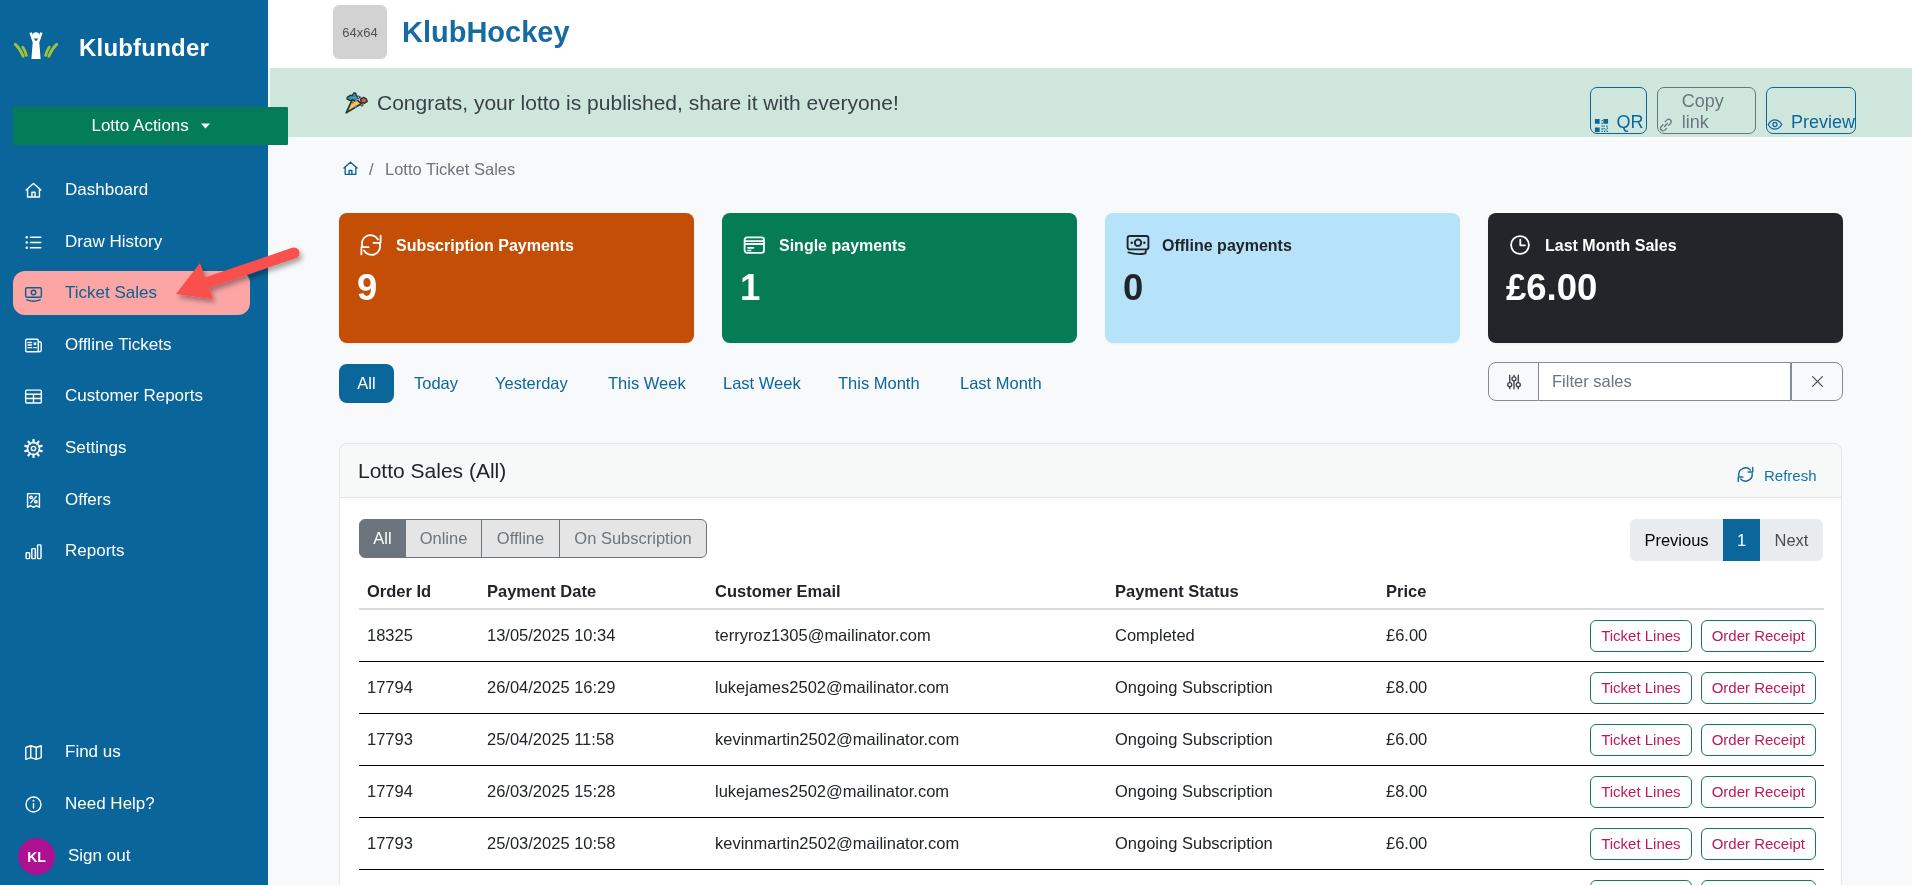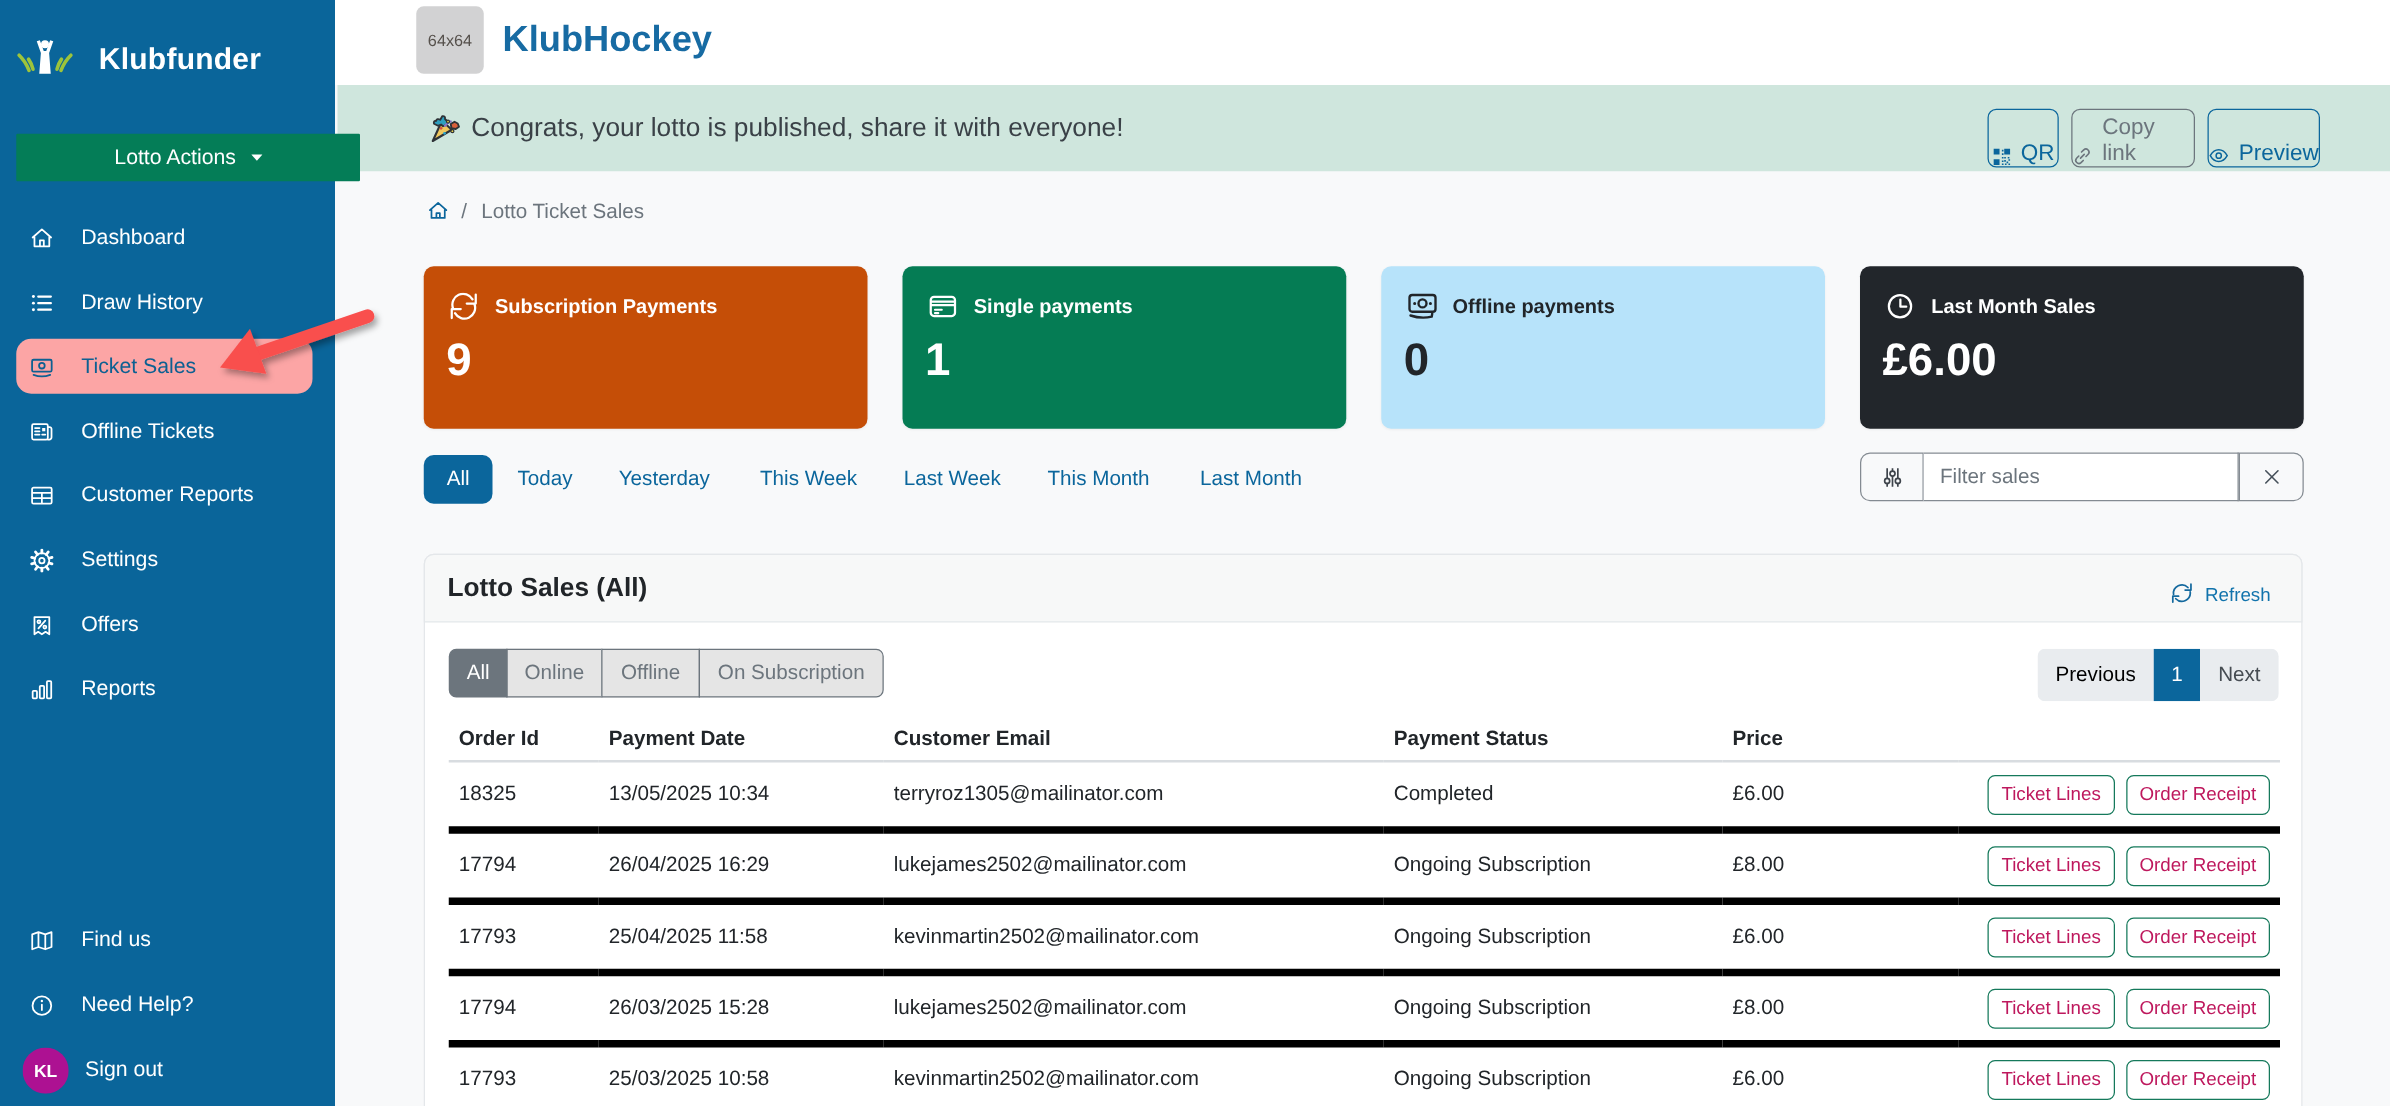--- a/index.html
+++ b/index.html
@@ -43,37 +43,37 @@
 .plink{position:absolute;top:364px;font-size:16.5px;line-height:39px;color:#0B669C}
 
 #fgroup{position:absolute;left:1488px;top:362px;width:355px;height:39px;display:flex;box-sizing:border-box}
 #fgroup .seg{box-sizing:border-box;border:1px solid #848B92;display:flex;align-items:center;justify-content:center}
 #fga{width:51px;background:#F8F9FA;border-radius:8px 0 0 8px}
 #fgroup #fgi{width:252px;background:#fff;border-left:none;justify-content:flex-start;padding-left:13px;color:#6C757D;font-size:16.5px}
 #fgx{width:52px;background:#F8F9FA;border-left:none;border-radius:0 8px 8px 0}
 
 #bigcard{position:absolute;left:339px;top:443px;width:1503px;height:600px;background:#fff;border:1px solid #E4E7EA;border-radius:8px;box-sizing:border-box}
 #chead{position:absolute;left:339px;top:443px;width:1503px;height:55px;background:#F7F8F8;border:1px solid #E4E7EA;border-radius:8px 8px 0 0;box-sizing:border-box}
-#ctitle{position:absolute;left:358px;top:459px;font-size:21px;font-weight:700;color:#212529}
+#ctitle{position:absolute;left:358px;top:459px;font-size:21px;font-weight:400;color:#212529}
 #refresh{position:absolute;left:1737px;top:466px;color:#1173AC;font-size:15px}
 #refresh svg{vertical-align:-2px;margin-right:10px}
 
 #bgroup{position:absolute;left:359px;top:519px;height:39px;display:flex}
 #bgroup .b{box-sizing:border-box;height:39px;border:1px solid #6C757D;font-size:16.5px;color:#6C757D;display:flex;align-items:center;justify-content:center;background:#e5e5e5;margin-left:-1px}
 #bgroup .b.on{background:#6C757D;color:#fff;z-index:2}
 #bgroup .b:first-child{border-radius:6px 0 0 6px;margin-left:0}
 #bgroup .b:last-child{border-radius:0 6px 6px 0}
 
 #pgn{position:absolute;left:1630px;top:519px;height:42px;display:flex;font-size:16.5px;border-radius:6px;overflow:hidden}
 #pgn .p{height:42px;display:flex;align-items:center;justify-content:center;background:#E9ECEF}
 
 #tbl{position:absolute;left:359px;top:575px;width:1465px}
 table{border-collapse:collapse;width:1465px;table-layout:fixed;font-size:16.5px;color:#212529}
 th{text-align:left;font-weight:700;padding:0 8px;height:33px;border-bottom:2px solid #D8DCE0;vertical-align:middle}
-td{padding:0 8px;height:51px;border-bottom:6px solid #000000;vertical-align:middle}
+td{padding:0 8px;height:51px;border-bottom:1px solid #000000;vertical-align:middle}
 .rowbtns{text-align:right;white-space:nowrap}
 .gbtn{display:inline-block;box-sizing:border-box;height:32px;line-height:30px;border:1px solid #15795B;border-radius:6px;color:#be185d;font-size:15px;background:#fff;padding:0 10px;margin-left:9px}
 </style>
 </head>
 <body>
 
 <div id="mhead"></div>
 <div id="imgbox">64x64</div>
 <div id="khtitle">KlubHockey</div>
 

